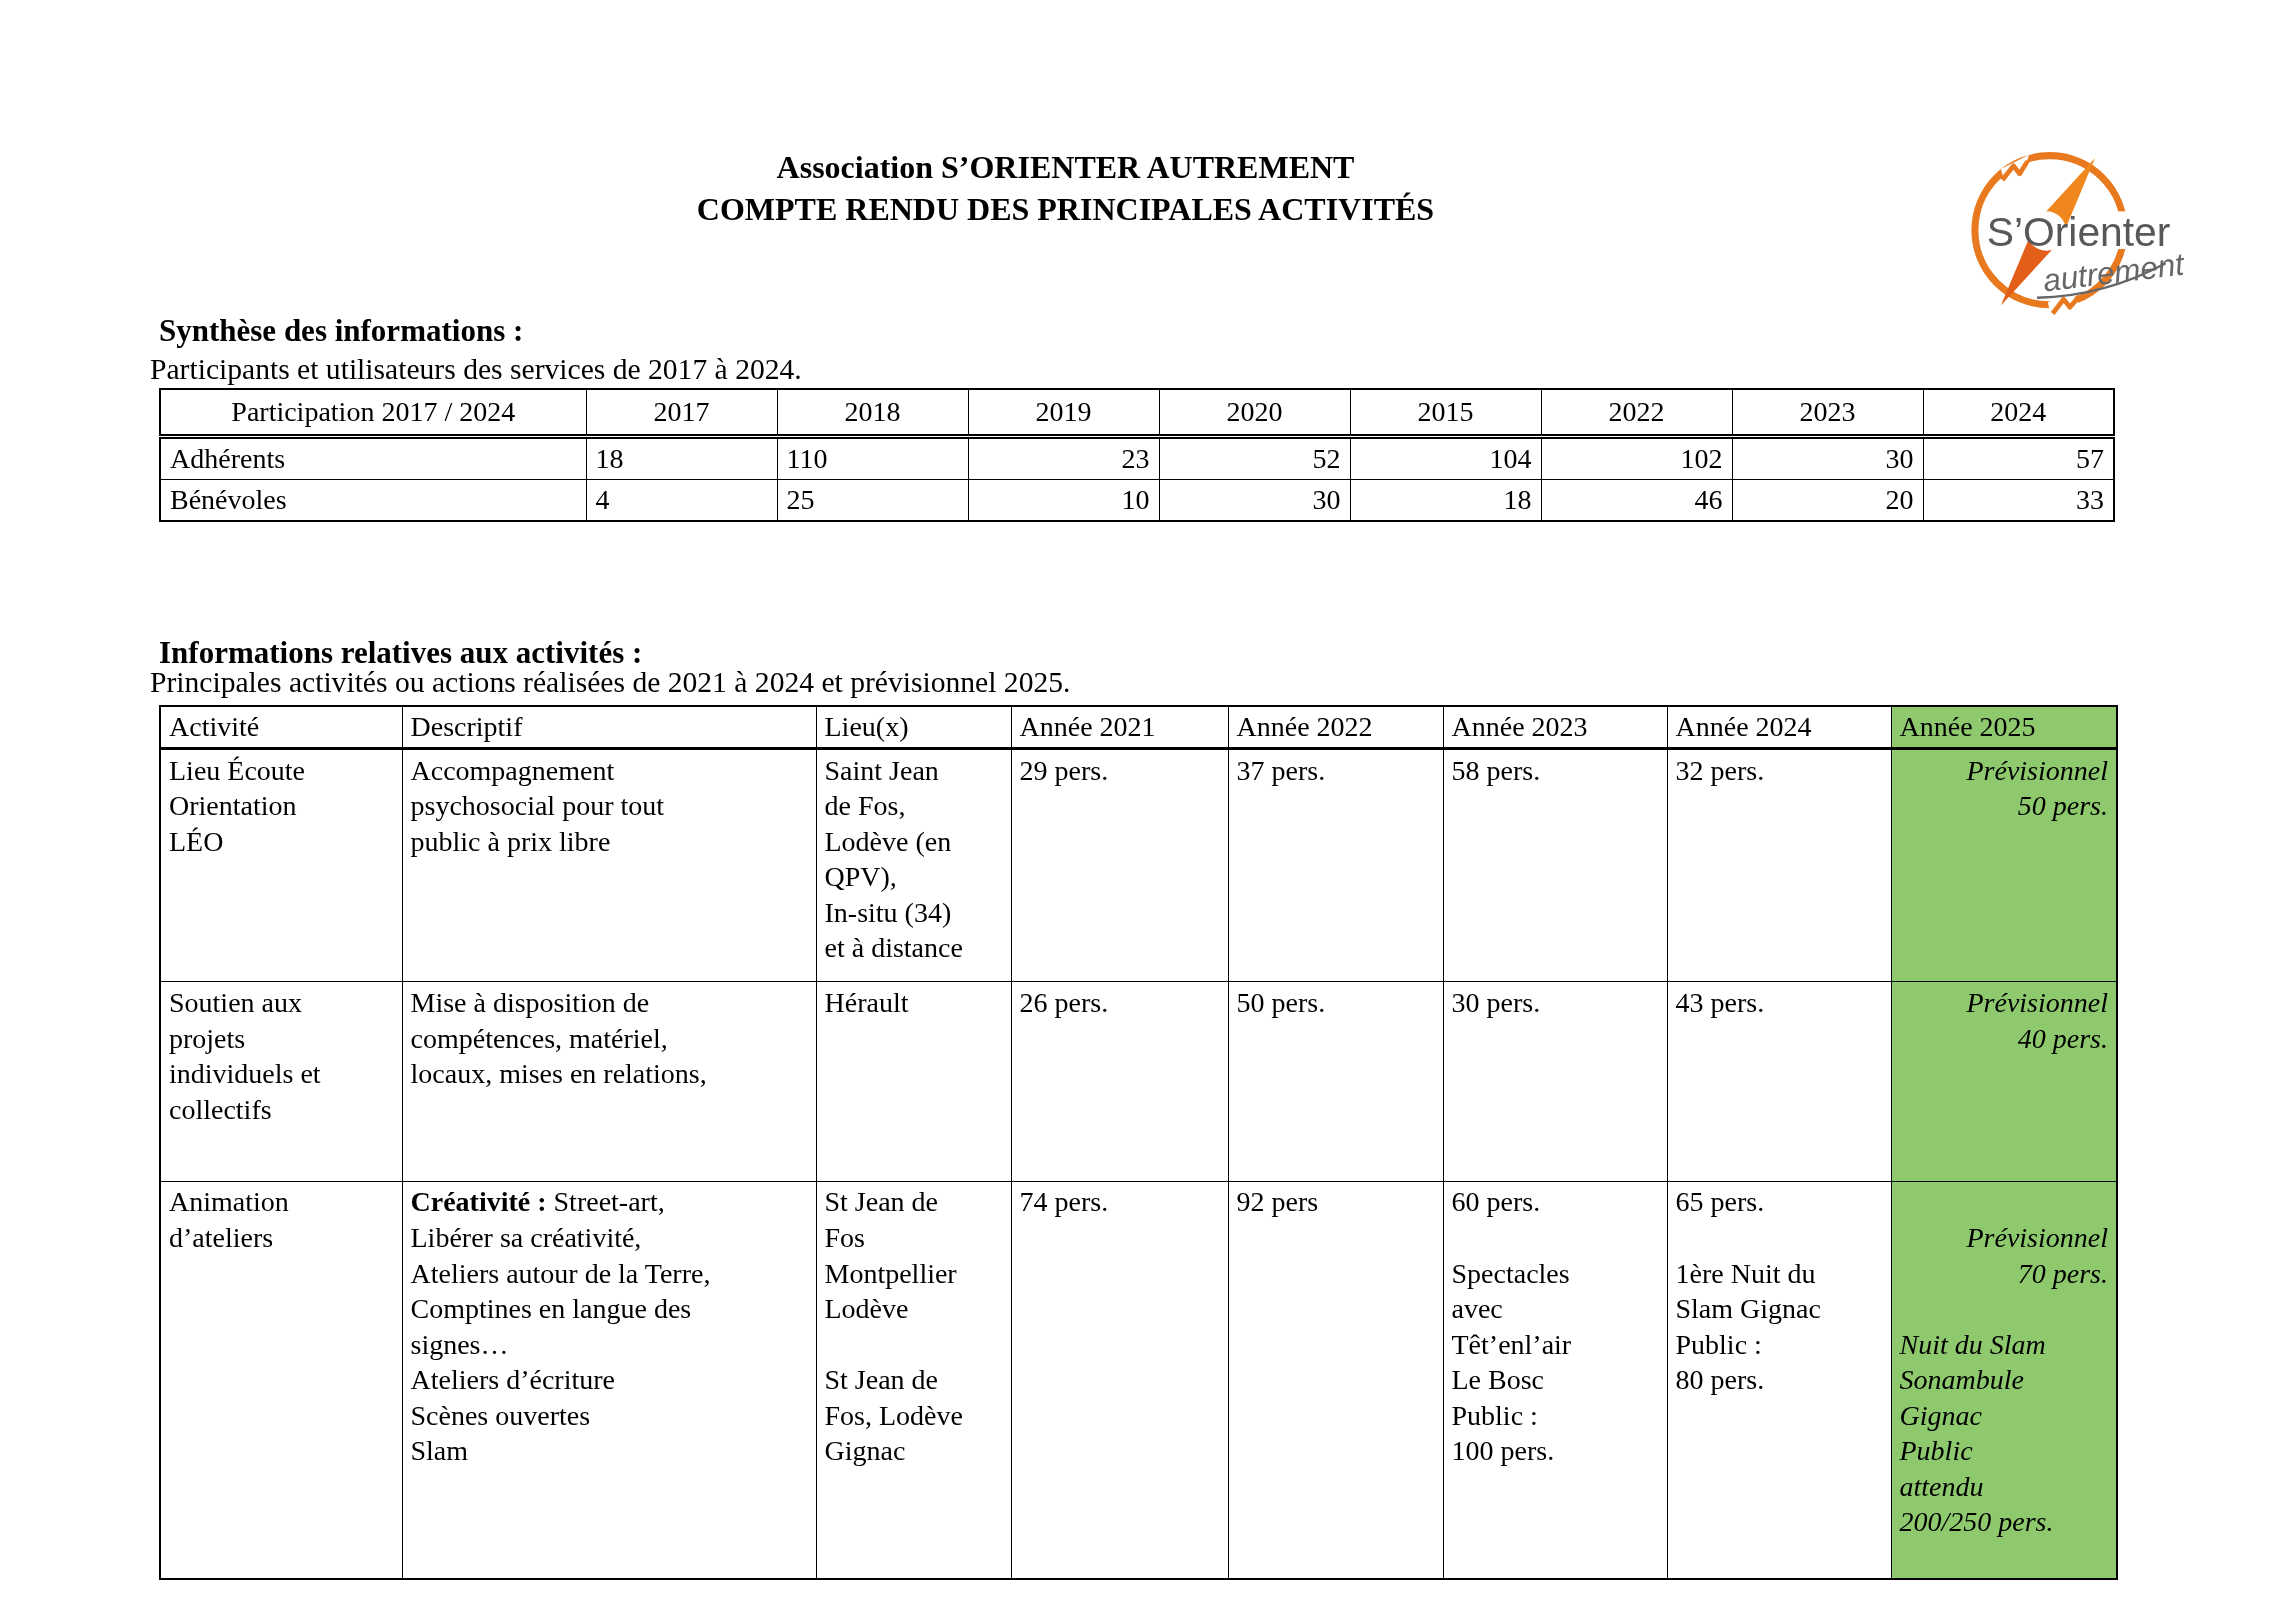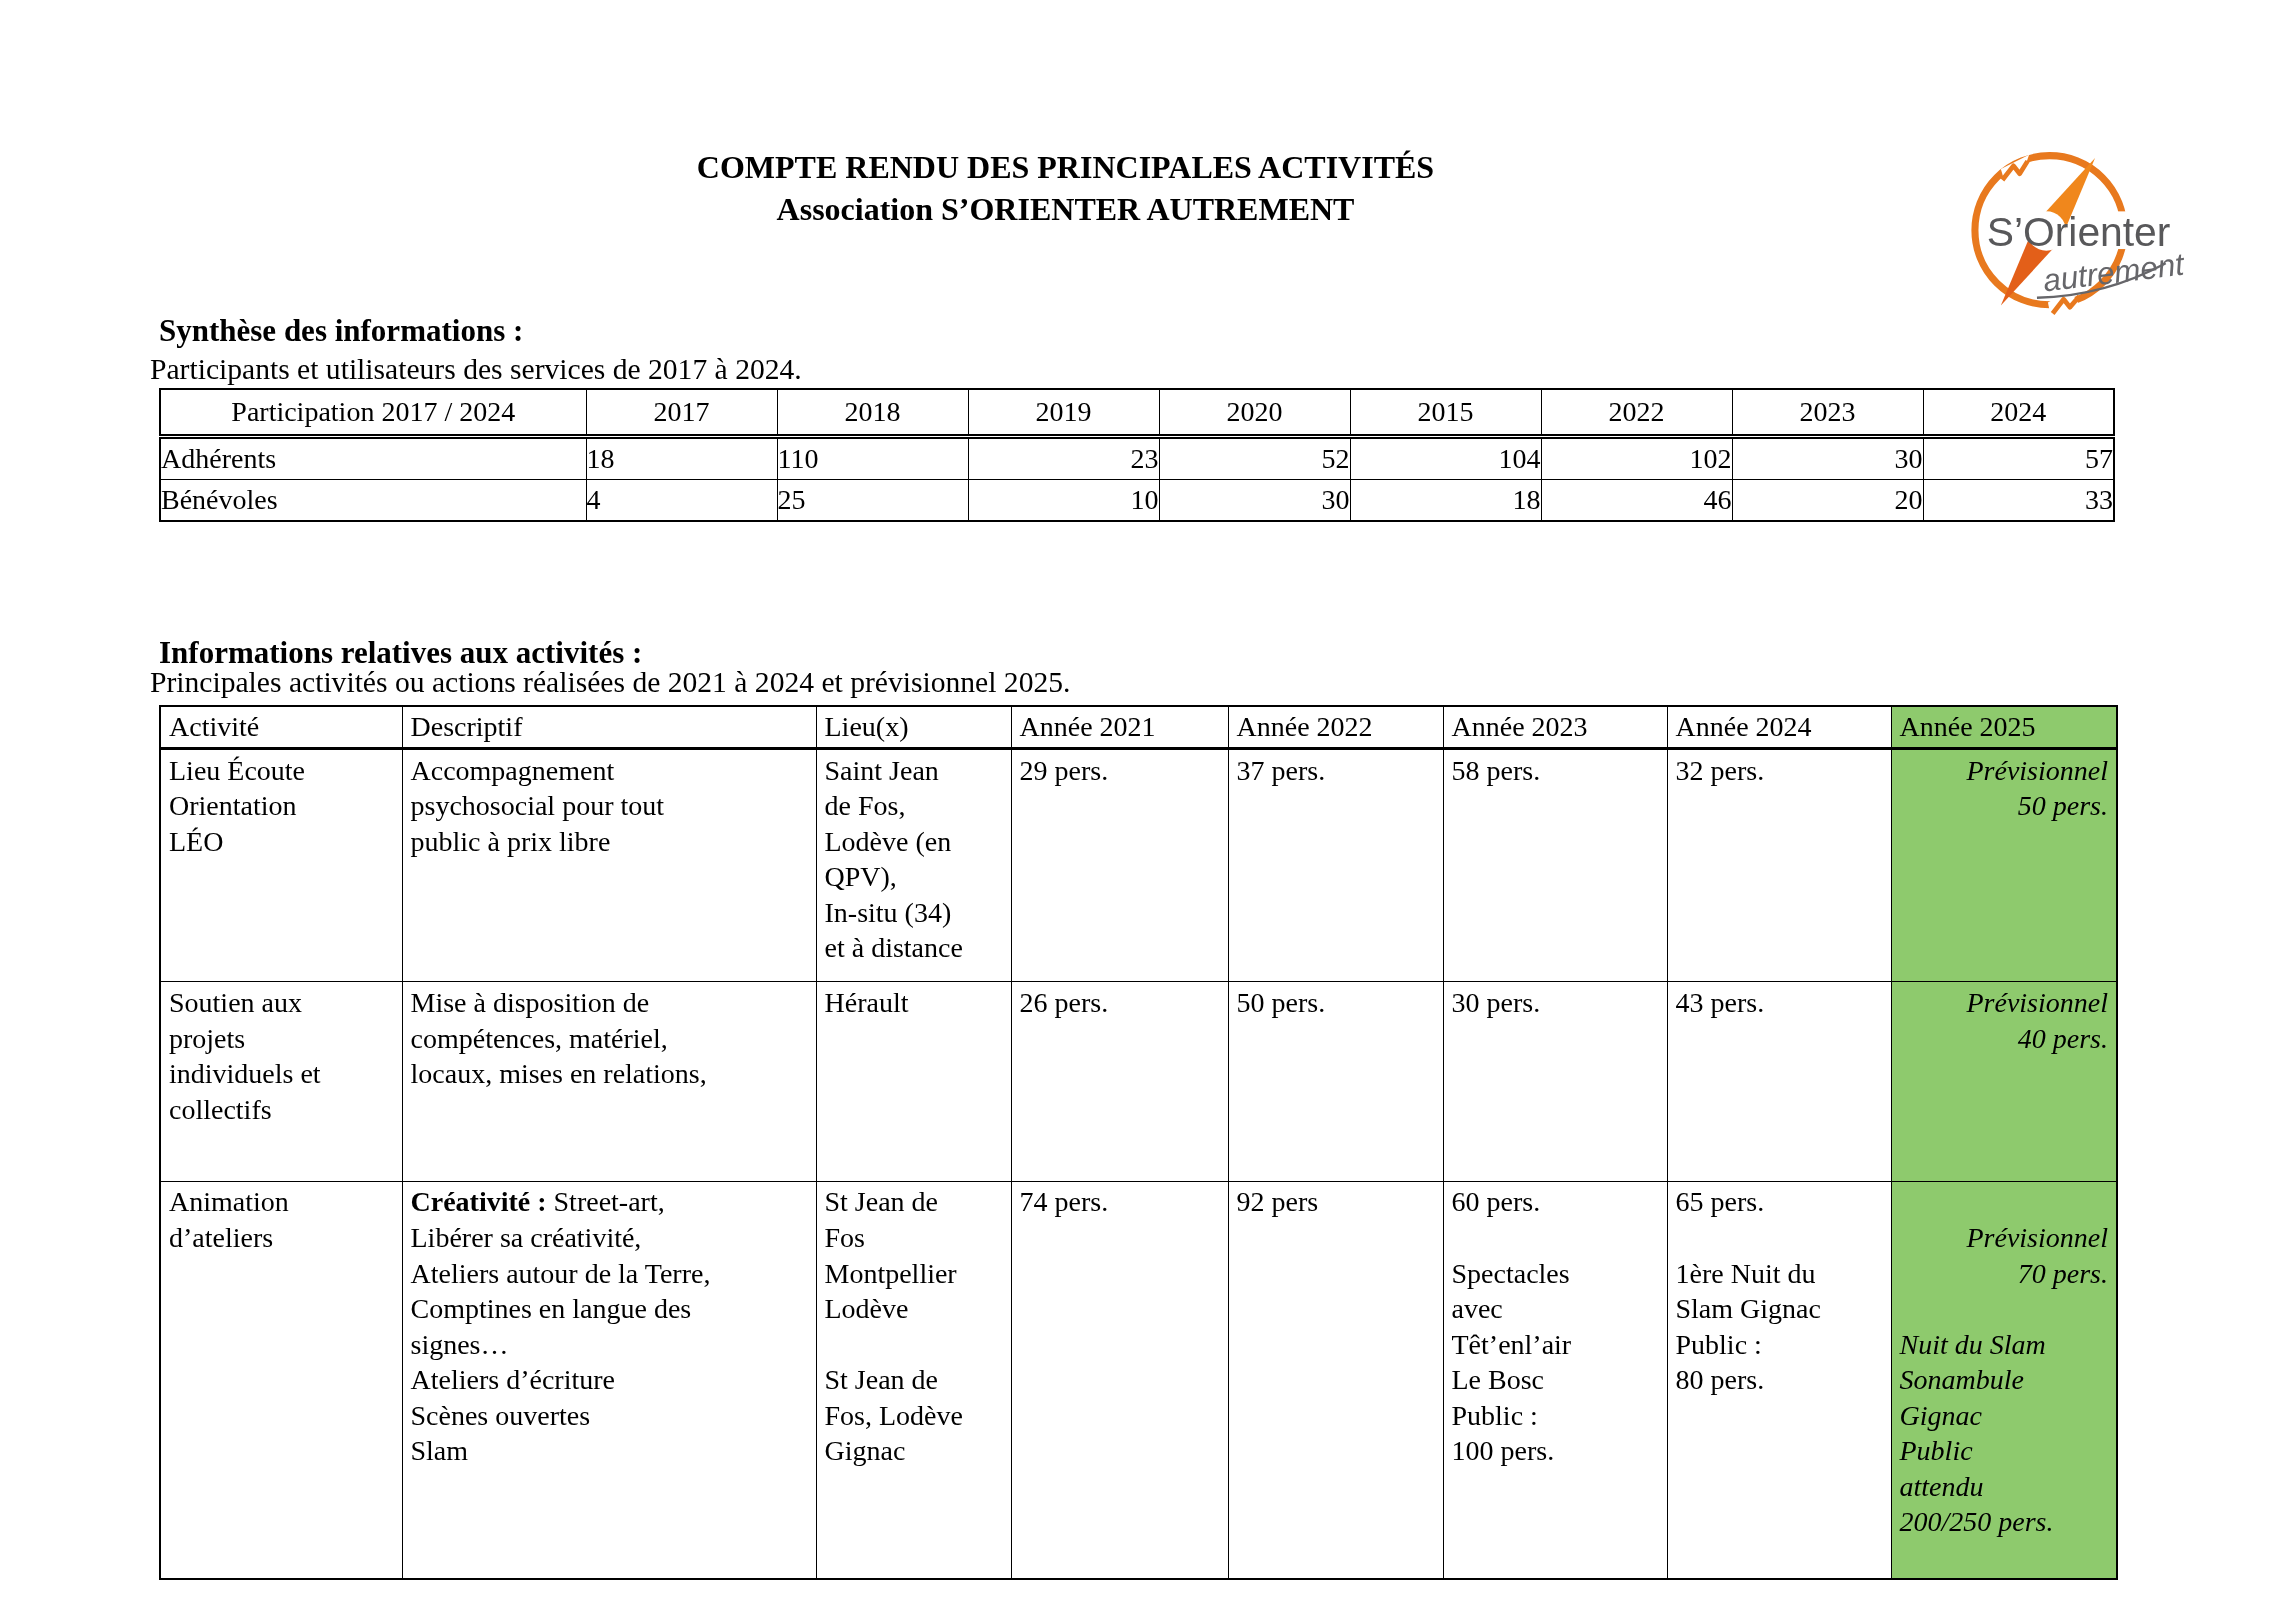--- a/index.html
+++ b/index.html
@@ -18,21 +18,21 @@
   #s-participants { top:353px; }
   #h-activites { top:627px;margin-top:8px; }
   #s-principales { top:666px; }
 
   table { position:absolute; border-collapse:collapse; table-layout:fixed; font-size:28px; }
   td, th { border:1.8px solid #000; font-weight:normal; overflow:hidden; }
 
   
   #table1 { left:159px; top:388px; width:1952px; border:2.7px solid #000; }
   #table1 th { height:42px; text-align:center; border-bottom:5.4px double #000; }
-  #table1 td { height:40px; padding:0 0; }
+  #table1 td { height:40px; padding:0 9px; }
   #table1 td.lbl { text-align:left; }
   .al-l { text-align:left; }
   .al-r { text-align:right; }
 
   
   #table2 { left:159px; top:705px; width:1956px; border:2.7px solid #000; }
   #table2 th { height:40px; text-align:left; padding:0 8px; border-bottom:3.6px solid #000; }
   #table2 td {
     vertical-align:top; padding:2.7px 8px; line-height:1.27; white-space:pre-line;
   }
@@ -46,22 +46,22 @@
 
   
   .logo-word { font-family:"Liberation Sans", sans-serif; }
 </style>
 </head>
 <body>
 
 <div class="page">
 
   <div class="title-block">
+    <div>Association S’ORIENTER AUTREMENT</div>
     <div>COMPTE RENDU DES PRINCIPALES ACTIVITÉS</div>
-    <div>Association S’ORIENTER AUTREMENT</div>
   </div>
 
   <div class="logo-box">
     <svg width="244" height="190" viewBox="0 0 310 242">
       <circle cx="120" cy="120" r="95" fill="none" stroke="#E8791E" stroke-width="9"></circle>
 
       <polygon points="58,42 94,24 82,58 64,62" fill="#ffffff"></polygon>
       <path d="M60,56 L74,38 L82,48 L92,32" fill="none" stroke="#E8791E" stroke-width="6" stroke-linejoin="round"></path>
       <polygon points="122,232 160,218 146,196 118,212" fill="#ffffff"></polygon>
       <path d="M124,226 L138,208 L146,218 L158,204" fill="none" stroke="#E8791E" stroke-width="6" stroke-linejoin="round"></path>

